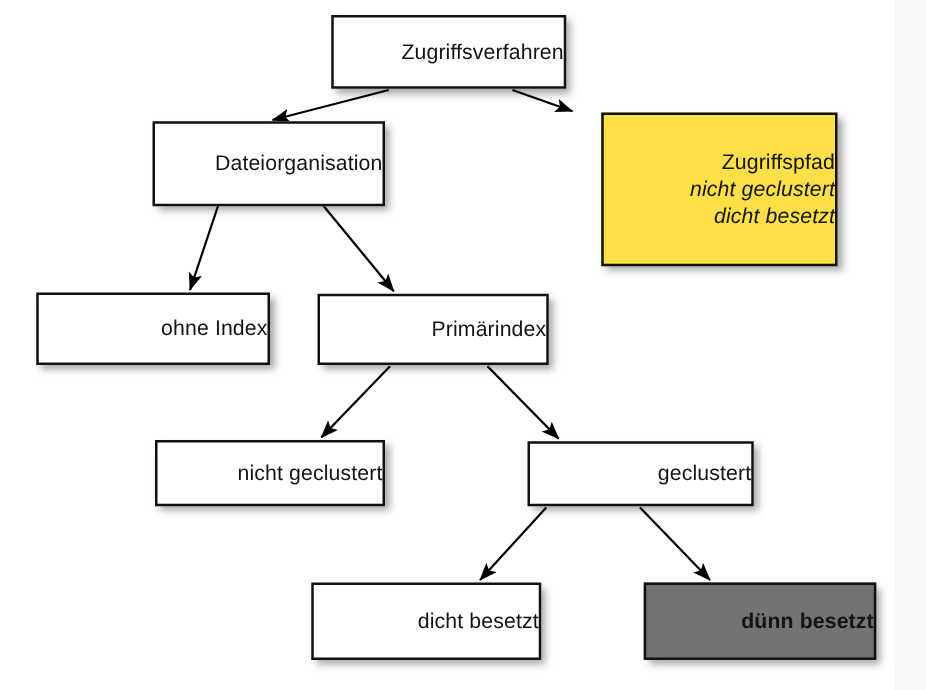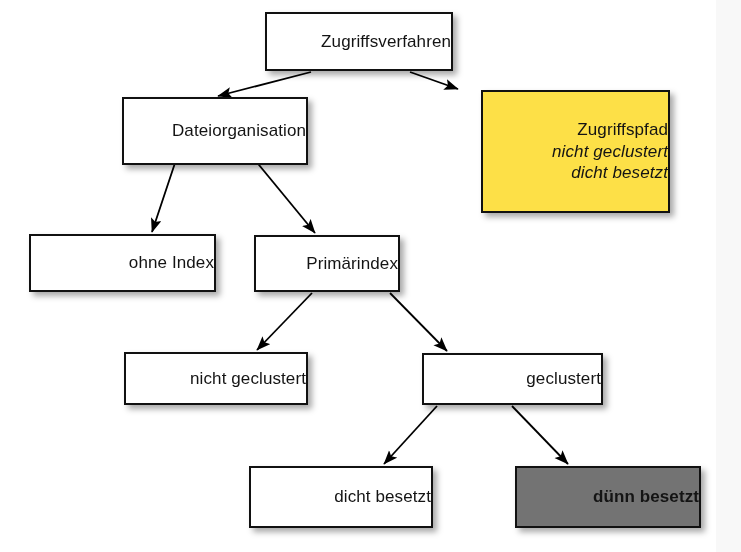--- a/index.html
+++ b/index.html
@@ -89,21 +89,21 @@
         <span class="node-line">Dateiorganisation</span>
       </div>
       <div class="node" style="left: 437px; top: 90px; width: 189px; height: 123px; background: #fde047; border-color: rgb(17, 17, 17); color: rgb(20, 20, 20); margin-left: 44px;">
         <span class="node-line">Zugriffspfad</span>
         <span class="node-line italic">nicht geclustert</span>
         <span class="node-line italic">dicht besetzt</span>
       </div>
       <div class="node" style="left: 29px; top: 234px; width: 187px; height: 58px; background: rgb(255, 255, 255); border-color: rgb(17, 17, 17); color: rgb(20, 20, 20);">
         <span class="node-line">ohne Index</span>
       </div>
-      <div class="node" style="left: 254px; top: 235px; width: 146px; height: 57px; background: rgb(255, 255, 255); border-color: rgb(17, 17, 17); color: rgb(20, 20, 20);">
+      <div class="node" style="left: 254px; top: 235px; width: 185px; height: 57px; background: rgb(255, 255, 255); border-color: rgb(17, 17, 17); color: rgb(20, 20, 20);">
         <span class="node-line">Primärindex</span>
       </div>
       <div class="node" style="left: 124px; top: 352px; width: 184px; height: 53px; background: rgb(255, 255, 255); border-color: rgb(17, 17, 17); color: rgb(20, 20, 20);">
         <span class="node-line">nicht geclustert</span>
       </div>
       <div class="node" style="left: 422px; top: 353px; width: 181px; height: 52px; background: rgb(255, 255, 255); border-color: rgb(17, 17, 17); color: rgb(20, 20, 20);">
         <span class="node-line">geclustert</span>
       </div>
       <div class="node" style="left: 249px; top: 466px; width: 184px; height: 62px; background: rgb(255, 255, 255); border-color: rgb(17, 17, 17); color: rgb(20, 20, 20);">
         <span class="node-line">dicht besetzt</span>

